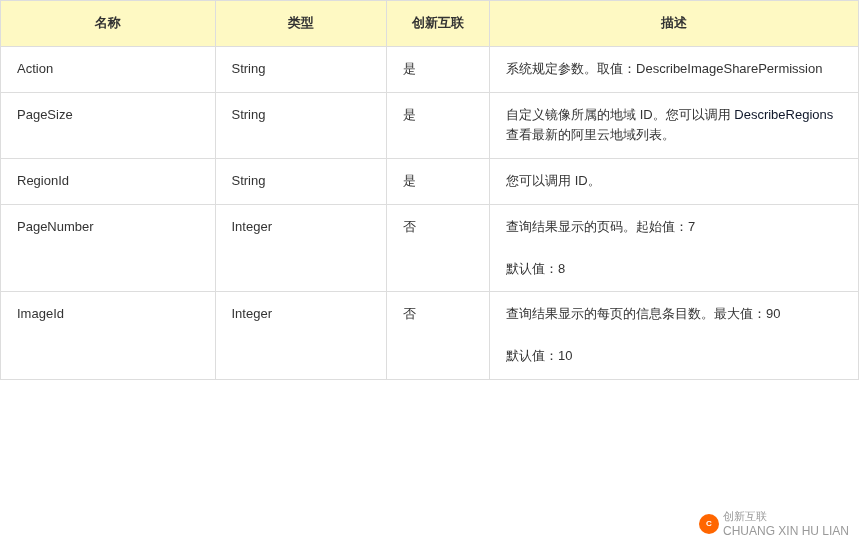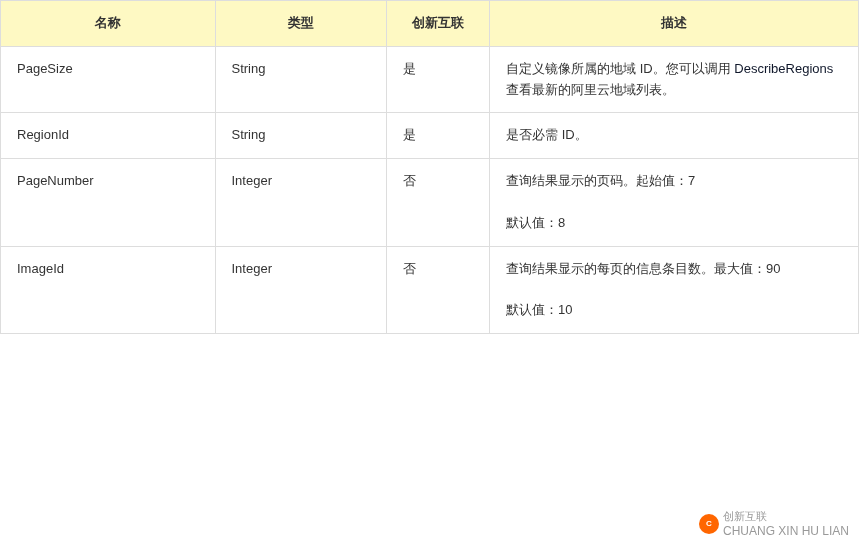--- a/index.html
+++ b/index.html
@@ -70,31 +70,37 @@
 <table>
   <thead>
     <tr>
       <th class="col-name">名称</th>
       <th class="col-type">类型</th>
       <th class="col-required">创新互联</th>
       <th class="col-desc">描述</th>
     </tr>
   </thead>
   <tbody id="table-body">
+  <tr>
+        <td>Action</td>
+        <td>String</td>
+        <td>是</td>
+        <td><span>系统规定参数。取值：DescribeImageSharePermission</span></td>
+      </tr>
       <tr>
         <td>PageSize</td>
         <td>String</td>
         <td>是</td>
         <td><span>自定义镜像所属的地域 ID。您可以调用 </span><a class="link" href="#">DescribeRegions</a><span> 查看最新的阿里云地域列表。</span></td>
       </tr>
       <tr>
         <td>RegionId</td>
         <td>String</td>
         <td>是</td>
-        <td><span>是否必需 ID。</span></td>
+        <td><span>您可以调用 ID。</span></td>
       </tr>
       <tr>
         <td>PageNumber</td>
         <td>Integer</td>
         <td>否</td>
         <td><span>查询结果显示的页码。起始值：7</span><br><br><span>默认值：8</span></td>
       </tr>
       <tr>
         <td>ImageId</td>
         <td>Integer</td>

